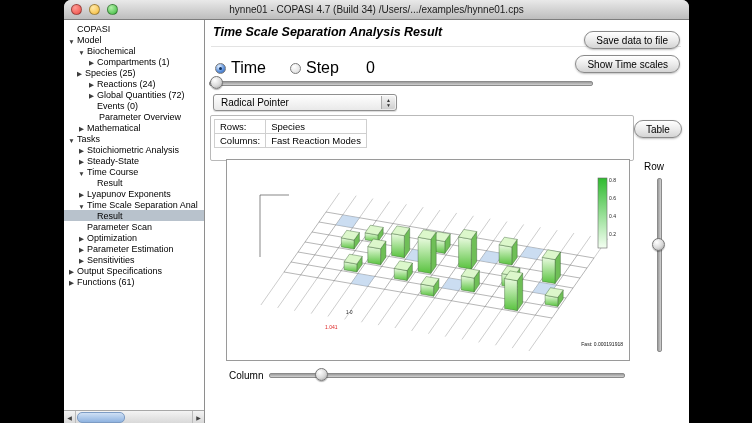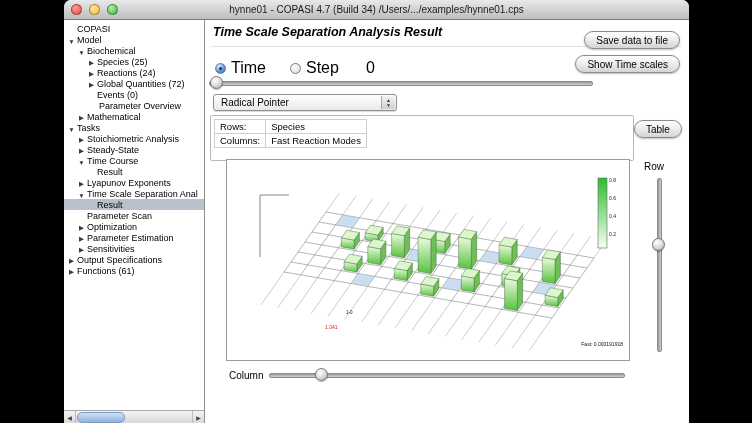--- a/index.html
+++ b/index.html
@@ -133,20 +133,24 @@
           <div class="tree-row" style="padding-left: 3px;">
             <span class="tri">▼</span>
             <span class="tlabel">Model</span>
           </div>
           <div class="tree-row" style="padding-left: 13px;">
             <span class="tri">▼</span>
             <span class="tlabel">Biochemical</span>
           </div>
           <div class="tree-row" style="padding-left: 23px;">
             <span class="tri">▶</span>
+            <span class="tlabel">Compartments (1)</span>
+          </div>
+          <div class="tree-row" style="padding-left: 11px;">
+            <span class="tri">▶</span>
             <span class="tlabel">Species (25)</span>
           </div>
           <div class="tree-row" style="padding-left: 23px;">
             <span class="tri">▶</span>
             <span class="tlabel">Reactions (24)</span>
           </div>
           <div class="tree-row" style="padding-left: 23px;">
             <span class="tri">▶</span>
             <span class="tlabel">Global Quantities (72)</span>
           </div>

